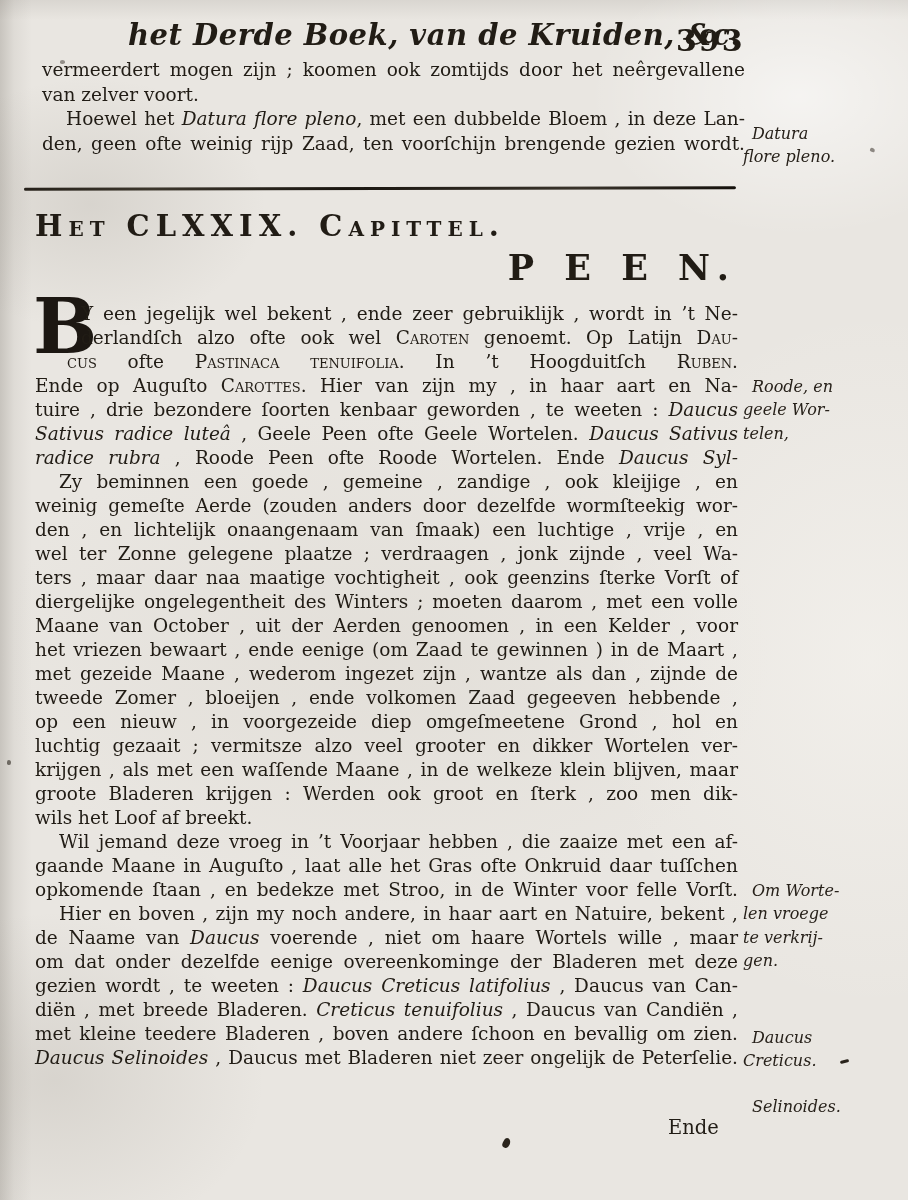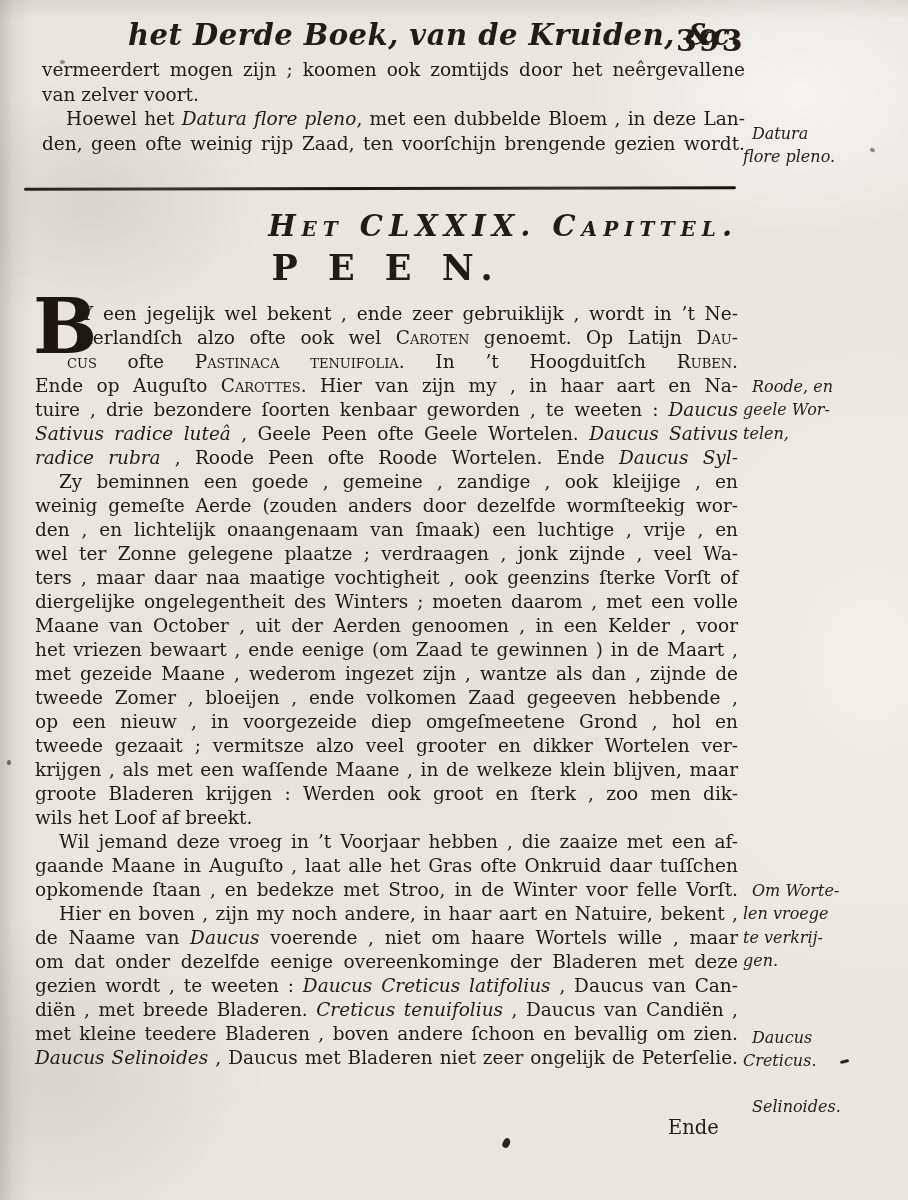--- a/index.html
+++ b/index.html
@@ -27,27 +27,26 @@
     font-weight:bold;font-size:30px;letter-spacing:2px;
   }
   .top-col{position:absolute;top:58px;left:42px;width:703px;}
   .top-col .line{height:24.5px;line-height:24.5px;}
   .rule{
     position:absolute;top:187px;left:24px;width:712px;height:3px;
     background:linear-gradient(90deg,#26211a 0%,#3c362c 18%,#1a1610 45%,#39332a 78%,#15110c 100%);
     border-radius:2px;transform:rotate(-0.12deg);
   }
   .chapter-heading{
-    position:absolute;top:209px;left:35px;width:703px;text-align:right;
+    position:absolute;top:209px;left:35px;width:703px;text-align:left;
     font-variant:small-caps;font-weight:bold;font-size:29px;letter-spacing:6px;
     white-space:nowrap;
-    font-style:italic;
   }
   .chapter-title{
-    position:absolute;top:247px;left:35px;width:703px;text-align:center;
+    position:absolute;top:247px;left:35px;width:703px;text-align:right;
     font-weight:bold;font-size:35px;letter-spacing:9px;white-space:nowrap;
   }
   .body-col{position:absolute;top:302px;left:35px;width:703px;}
   .line{
     position:relative;height:24px;line-height:24px;font-size:18.5px;
     text-align:justify;text-align-last:justify;
   }
   .line.nj{text-align:left;text-align-last:auto;}
   .line.ind{padding-left:24px;}
   .line.pad46{padding-left:46px;}
@@ -107,21 +106,21 @@
       <div class="line"><span>weinig gemeſte Aerde (zouden anders door dezelfde wormſteekig wor-</span></div>
       <div class="line"><span>den , en lichtelijk onaangenaam van ſmaak) een luchtige , vrije , en</span></div>
       <div class="line"><span>wel ter Zonne gelegene plaatze ; verdraagen , jonk zijnde , veel Wa-</span></div>
       <div class="line"><span>ters , maar daar naa maatige vochtigheit , ook geenzins ſterke Vorſt of</span></div>
       <div class="line"><span>diergelijke ongelegentheit des Winters ; moeten daarom , met een volle</span></div>
       <div class="line"><span>Maane van October , uit der Aerden genoomen , in een Kelder , voor</span></div>
       <div class="line"><span>het vriezen bewaart , ende eenige (om Zaad te gewinnen ) in de Maart ,</span></div>
       <div class="line"><span>met gezeide Maane , wederom ingezet zijn , wantze als dan , zijnde de</span></div>
       <div class="line"><span>tweede Zomer , bloeijen , ende volkomen Zaad gegeeven hebbende ,</span></div>
       <div class="line"><span>op een nieuw , in voorgezeide diep omgeſmeetene Grond , hol en</span></div>
-      <div class="line"><span>tweede gezaait ; vermitsze alzo veel grooter en dikker Wortelen ver-</span></div>
+      <div class="line"><span>luchtig gezaait ; vermitsze alzo veel grooter en dikker Wortelen ver-</span></div>
       <div class="line"><span>krijgen , als met een waſſende Maane , in de welkeze klein blijven, maar</span></div>
       <div class="line"><span>groote Bladeren krijgen : Werden ook groot en ſterk , zoo men dik-</span></div>
       <div class="line nj"><span>wils het Loof af breekt.</span></div>
       <div class="line ind"><span>Wil jemand deze vroeg in ’t Voorjaar hebben , die zaaize met een af-</span></div>
       <div class="line"><span>gaande Maane in Auguſto , laat alle het Gras ofte Onkruid daar tuſſchen</span></div>
       <div class="line"><span>opkomende ſtaan , en bedekze met Stroo, in de Winter voor felle Vorſt.</span></div>
       <div class="line ind"><span>Hier en boven , zijn my noch andere, in haar aart en Natuire, bekent ,</span></div>
       <div class="line"><span>de Naame van </span><span class="i">Daucus</span><span> voerende , niet om haare Wortels wille , maar</span></div>
       <div class="line"><span>om dat onder dezelfde eenige overeenkominge der Bladeren met deze</span></div>
       <div class="line"><span>gezien wordt , te weeten : </span><span class="i">Daucus Creticus latifolius</span><span> , Daucus van Can-</span></div>

